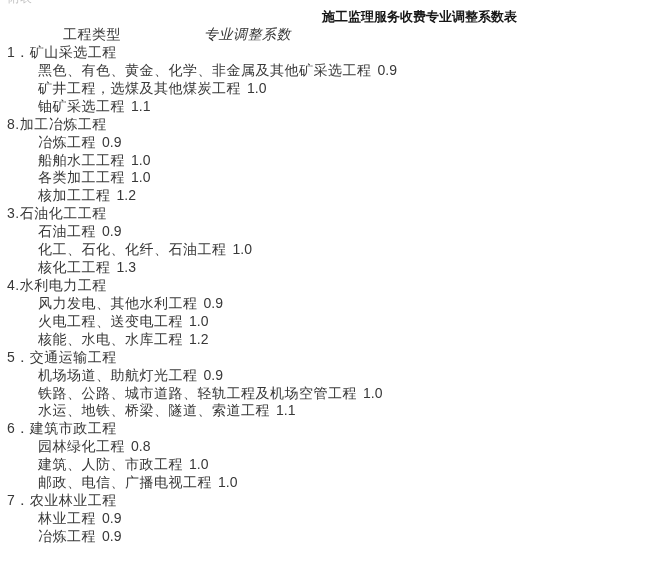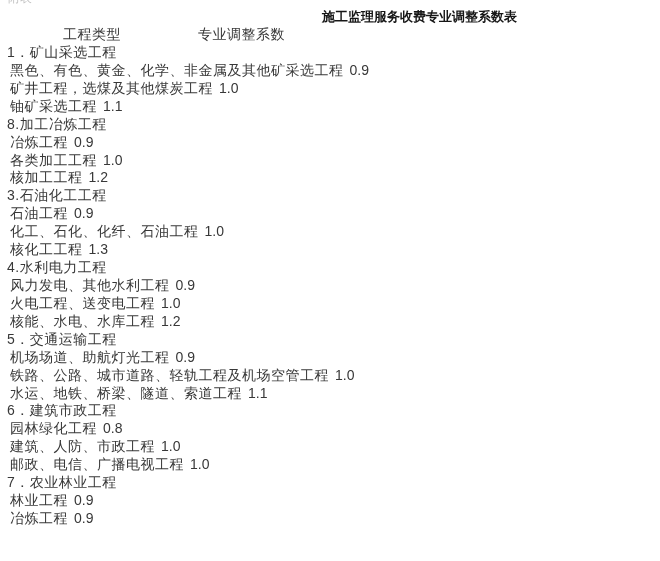--- a/index.html
+++ b/index.html
@@ -57,40 +57,41 @@
     color: #383838;
     text-align: center;
   }
   .col-type {
     position: absolute;
     left: 63px;
     white-space: nowrap;
   }
   .col-coeff {
     position: absolute;
-    left: 198px;
+    left: 204px;
     white-space: nowrap;
+    font-style: italic;
   }
   .table-body {
     position: absolute;
     top: 44px;
     left: 0;
     width: 644px;
     font-size: 14px;
     letter-spacing: 0.5px;
     color: #383838;
   }
   .section-heading {
     padding-left: 7px;
     height: 17.93px;
     line-height: 17.93px;
     white-space: nowrap;
   }
   .row {
-    padding-left: 10px;
+    padding-left: 38px;
     height: 17.93px;
     line-height: 17.93px;
     white-space: nowrap;
   }
   .row-value {
     margin-left: 6px;
     letter-spacing: 0;
   }
 </style>
 </head>
@@ -109,20 +110,21 @@
     <span class="col-coeff">专业调整系数</span>
   </div>
 
   <div class="table-body" id="sections">
       <div class="section-heading">1．矿山采选工程</div>
       <div class="row"><span class="row-label">黑色、有色、黄金、化学、非金属及其他矿采选工程</span><span class="row-value">0.9</span></div>
       <div class="row"><span class="row-label">矿井工程，选煤及其他煤炭工程</span><span class="row-value">1.0</span></div>
       <div class="row"><span class="row-label">铀矿采选工程</span><span class="row-value">1.1</span></div>
       <div class="section-heading">8.加工冶炼工程</div>
       <div class="row"><span class="row-label">冶炼工程</span><span class="row-value">0.9</span></div>
+      <div class="row"><span class="row-label">船舶水工工程</span><span class="row-value">1.0</span></div>
       <div class="row"><span class="row-label">各类加工工程</span><span class="row-value">1.0</span></div>
       <div class="row"><span class="row-label">核加工工程</span><span class="row-value">1.2</span></div>
       <div class="section-heading">3.石油化工工程</div>
       <div class="row"><span class="row-label">石油工程</span><span class="row-value">0.9</span></div>
       <div class="row"><span class="row-label">化工、石化、化纤、石油工程</span><span class="row-value">1.0</span></div>
       <div class="row"><span class="row-label">核化工工程</span><span class="row-value">1.3</span></div>
       <div class="section-heading">4.水利电力工程</div>
       <div class="row"><span class="row-label">风力发电、其他水利工程</span><span class="row-value">0.9</span></div>
       <div class="row"><span class="row-label">火电工程、送变电工程</span><span class="row-value">1.0</span></div>
       <div class="row"><span class="row-label">核能、水电、水库工程</span><span class="row-value">1.2</span></div>

